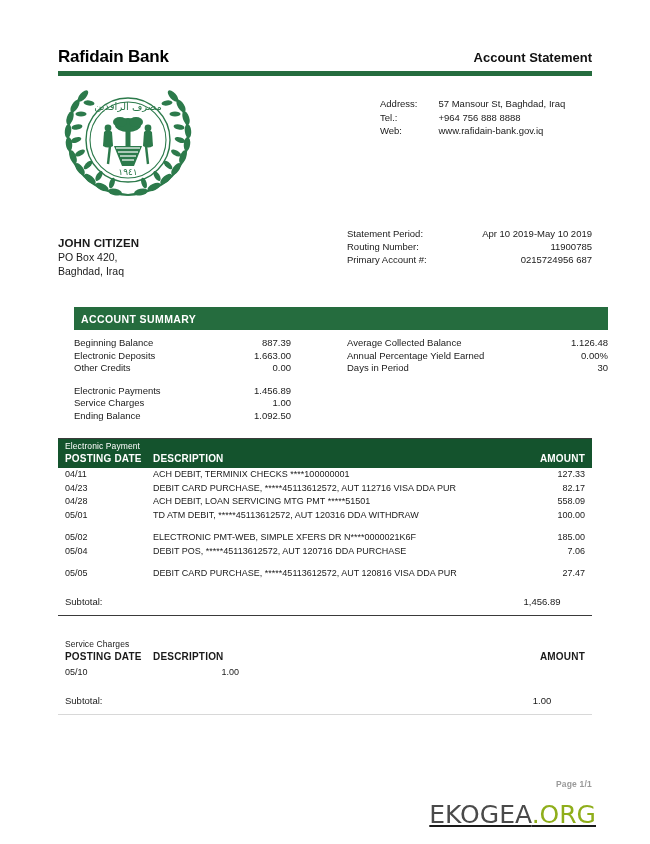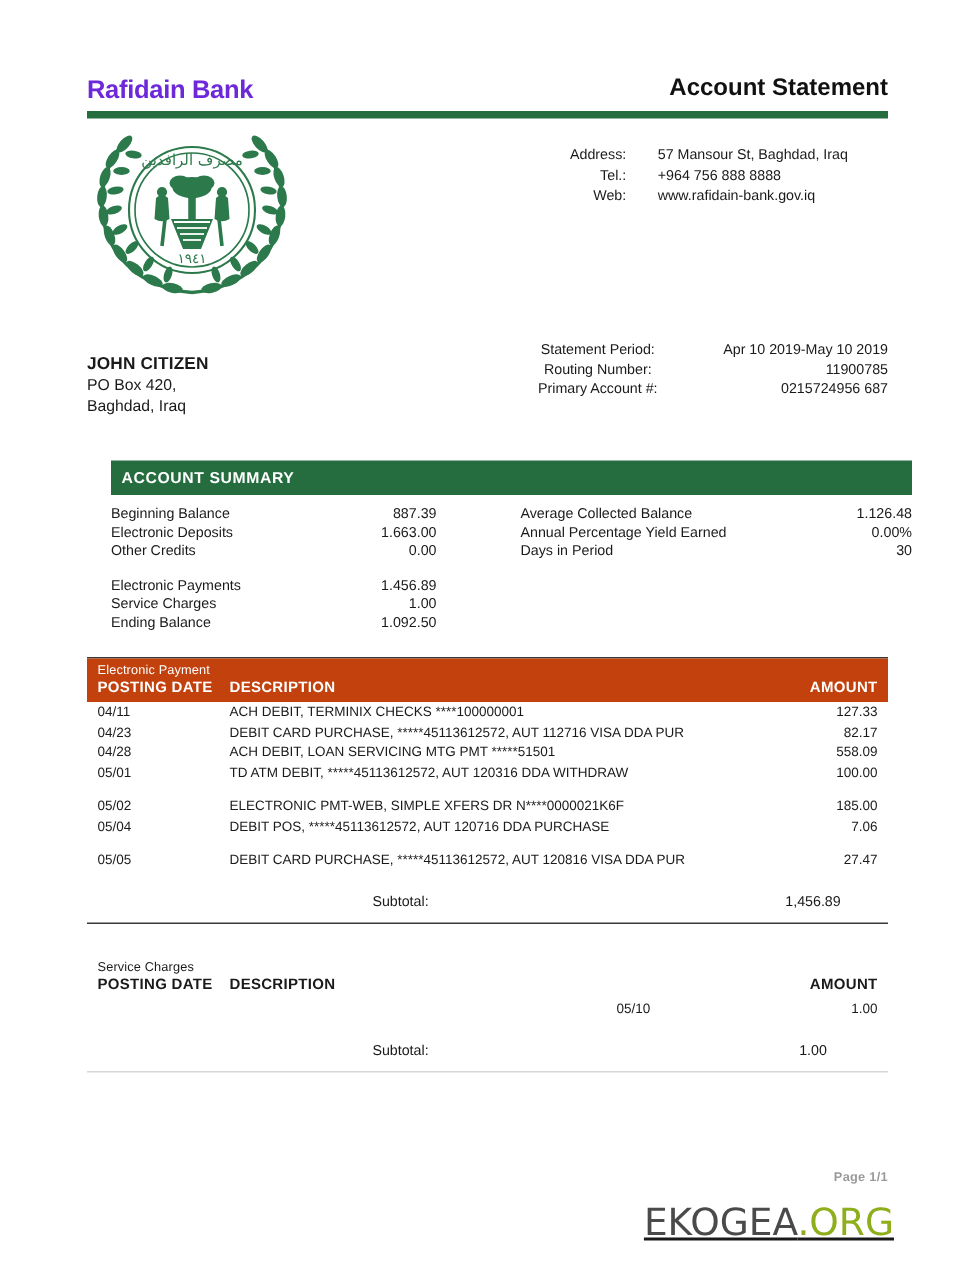--- a/index.html
+++ b/index.html
@@ -25,24 +25,24 @@
   .masthead-row {
     display: flex;
     align-items: flex-end;
     justify-content: space-between;
     padding-bottom: 4px;
   }
   .bank-name {
     font-size: 17px;
     font-weight: bold;
     letter-spacing: -0.2px;
-    color: #6d28d9;
+    color: #000000;
   }
   .doc-title {
-    font-size: 16px;
+    font-size: 13px;
     font-weight: bold;
     color: #111111;
     padding-bottom: 2px;
     margin-top: 20px;
   }
   .masthead-rule {
     height: 5px;
     background: #256C3E;
     width: 100%;
   }
@@ -58,21 +58,21 @@
   
   .contact {
     position: absolute;
     left: 380px; top: 97px;
     font-size: 9.5px;
     line-height: 13.5px;
     color: #1a1a1a;
   }
   .contact table { border-collapse: collapse; }
   .contact td { padding: 0; font-size: 9.5px; line-height: 13.5px; vertical-align: top; }
-  .contact td.lbl { text-align: right; width: 56px; padding-right: 21px; white-space: nowrap; }
+  .contact td.lbl { width: 56px; padding-right: 21px; white-space: nowrap; }
   .contact td.val { text-align: left; white-space: nowrap; }
 
   
   .customer {
     position: absolute;
     left: 58px; top: 236px;
     font-size: 10.5px;
     line-height: 14px;
   }
   .customer .cust-name { font-weight: bold; font-size: 11.5px; letter-spacing: 0.1px; }
@@ -80,21 +80,21 @@
   
   .meta {
     position: absolute;
     left: 347px; top: 227px;
     width: 245px;
     font-size: 9.5px;
     line-height: 13px;
   }
   .meta table { border-collapse: collapse; width: 100%; }
   .meta td { padding: 0; font-size: 9.5px; line-height: 13px; }
-  .meta td.lbl { text-align: center; white-space: nowrap; }
+  .meta td.lbl { text-align: left; white-space: nowrap; }
   .meta td.val { text-align: right; white-space: nowrap; }
 
   
   .band {
     background: #256C3E;
     color: #ffffff;
     height: 23px;
     display: flex;
     align-items: center;
     padding-left: 7px;
@@ -124,21 +124,21 @@
   .summary-col tr.spacer td { height: 10px; line-height: 10px; font-size: 0; }
 
   
   .txn-sec { position: absolute; left: 58px; width: 534px; }
   #electronic-payment-section { top: 438px; }
   #service-charges-section { top: 637px; }
 
   .top-rule { height: 1px; background: #3a3a3a; width: 100%; }
 
   .txn-head-green {
-    background: #c2410c;
+    background: #14532d;
     color: #ffffff;
     padding: 2px 7px 3px 7px;
   }
   .txn-head-white {
     background: #ffffff;
     color: #1a1a1a;
     padding: 2px 7px 3px 7px;
   }
   .txn-group-label {
     font-size: 8.5px;
@@ -156,33 +156,32 @@
   .c-date { width: 88px; flex: 0 0 88px; }
   .c-desc { flex: 1 1 auto; }
   .c-amt  { width: 86px; flex: 0 0 86px; text-align: right; }
 
   .txn-body { padding: 0 7px; }
   .txn-row {
     display: flex;
     font-size: 9px;
     line-height: 13.5px;
     color: #1a1a1a;
-    justify-content: flex-end;
   }
   .txn-row.gap { margin-top: 9px; }
   .txn-row .c-desc { white-space: nowrap; }
   .subtotal-row {
     display: flex;
     font-size: 9.5px;
     line-height: 13px;
     margin-top: 14px;
   }
   .subtotal-row .st-label {
     flex: 1 1 auto;
-    text-align: center;
+    text-align: left;
     padding-right: 30px;
   }
   .subtotal-row .st-value { width: 86px; flex: 0 0 86px; text-align: center; }
   .bottom-rule { height: 1px; background: #3a3a3a; width: 100%; margin-top: 7px; }
   .bottom-rule.light { background: #d8d8d8; }
 
   
   .page-num {
     position: absolute;
     right: 58px; top: 779px;

